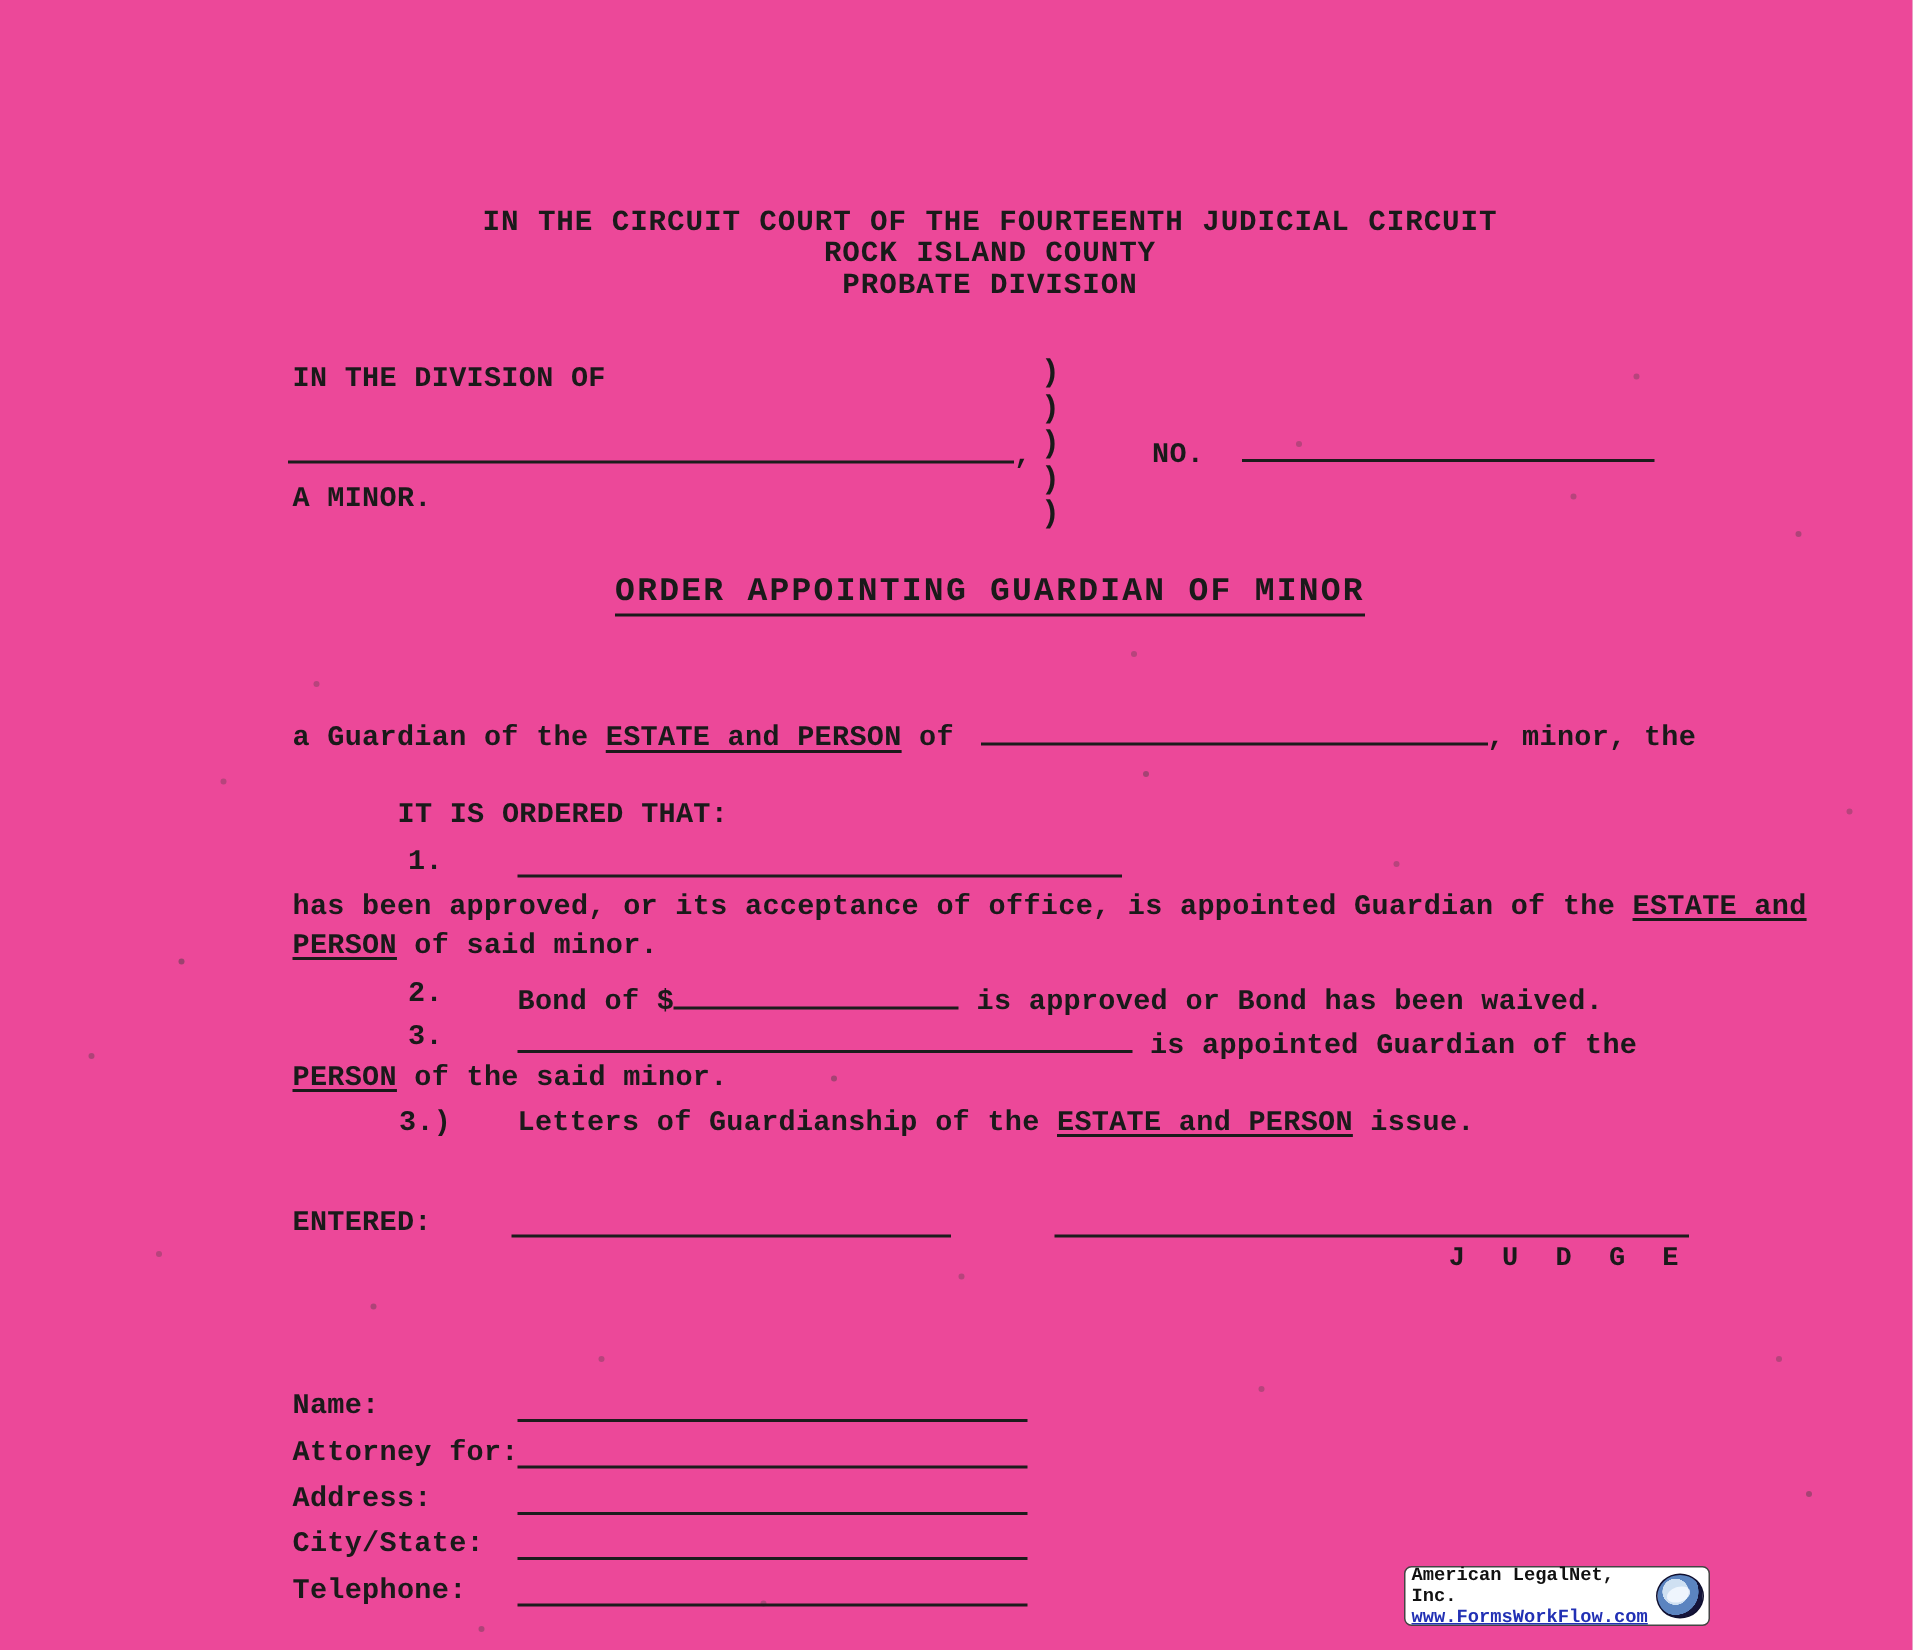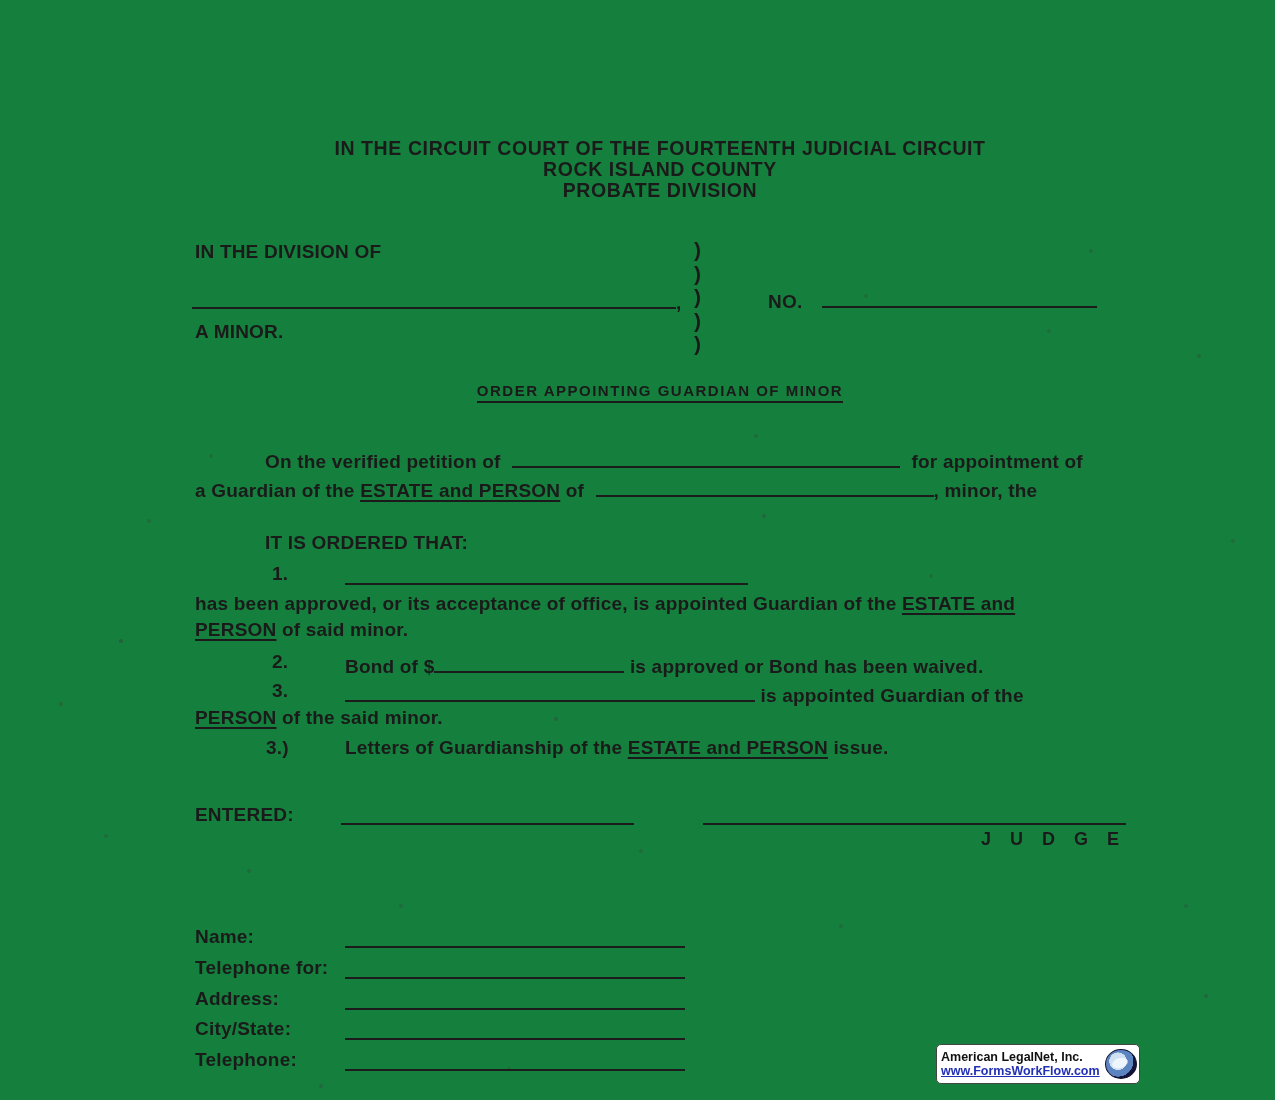--- a/index.html
+++ b/index.html
@@ -1,30 +1,30 @@
 <!DOCTYPE html>
 <html><head>
 <meta charset="utf-8">
 <style>
   html,body{margin:0;padding:0;background:#e8e8e8;}
   .page{
     position:relative;
     width:1275px;height:1100px;
-    background:#15803d;
-    font-family:Liberation Sans, sans-serif;
+    background:#ec4899;
+    font-family:Liberation Mono, monospace;
     color:#1a1a1a;
     overflow:hidden;
     margin:0 auto;
   }
   .abs{position:absolute;white-space:nowrap;}
   .body-text{font-size:19px;font-weight:700;letter-spacing:.2px;}
   .header-block{left:45px;top:138px;width:1230px;text-align:center;}
   .header-line{font-size:19.5px;font-weight:700;letter-spacing:.6px;line-height:21px;}
   .title{
-    font-size:15px;font-weight:700;letter-spacing:1.5px;
+    font-size:22px;font-weight:700;letter-spacing:1.5px;
     border-bottom:2.5px solid #1a1a1a;padding-bottom:2px;
     display:inline-block;
   }
   .blank{
     display:inline-block;
     border-bottom:2px solid #1c1c1c;
     height:1.05em;
     vertical-align:baseline;
   }
   .uword{
@@ -112,25 +112,20 @@
 
   <div class="abs body-text" style="left:768px;top:286px;">
     <span>NO.</span>
     <span class="blank" style="width:275px;margin-left:14px;"></span>
   </div>
 
   <div class="abs" style="left:45px;top:382px;width:1230px;text-align:center;">
     <span class="title">ORDER APPOINTING GUARDIAN OF MINOR</span>
   </div>
 
-  <div class="abs body-text" style="left:265px;top:446px;">
-    <span>On the verified petition of</span>
-    <span class="blank" style="width:388px;margin:0 6px;"></span>
-    <span>for appointment of</span>
-  </div>
   <div class="abs body-text" style="left:195px;top:475px;">
     <span>a Guardian of the</span>
     <span class="uword">ESTATE and PERSON</span>
     <span>of</span>
     <span class="blank" style="width:338px;margin-left:6px;"></span><span>, minor, the</span>
   </div>
   <div class="abs body-text" style="left:265px;top:532px;">IT IS ORDERED THAT:</div>
 
   <div class="abs body-text" style="left:272px;top:563px;">1.</div>
   <div class="abs body-text" style="left:345px;top:563px;">
@@ -169,21 +164,21 @@
   </div>
 
   <div class="abs body-text" style="left:195px;top:804px;">ENTERED:</div>
   <div class="hline" style="left:341px;top:823px;width:293px;"></div>
   <div class="hline" style="left:703px;top:823px;width:423px;"></div>
   <div class="abs judge" style="left:703px;top:829px;width:423px;">J U D G E</div>
 
   <div class="abs body-text" style="left:195px;top:926px;">Name:</div>
   <div class="hline" style="left:345px;top:946px;width:340px;"></div>
 
-  <div class="abs body-text" style="left:195px;top:957px;">Telephone for:</div>
+  <div class="abs body-text" style="left:195px;top:957px;">Attorney for:</div>
   <div class="hline" style="left:345px;top:977px;width:340px;"></div>
 
   <div class="abs body-text" style="left:195px;top:988px;">Address:</div>
   <div class="hline" style="left:345px;top:1008px;width:340px;"></div>
 
   <div class="abs body-text" style="left:195px;top:1018px;">City/State:</div>
   <div class="hline" style="left:345px;top:1038px;width:340px;"></div>
 
   <div class="abs body-text" style="left:195px;top:1049px;">Telephone:</div>
   <div class="hline" style="left:345px;top:1069px;width:340px;"></div>

